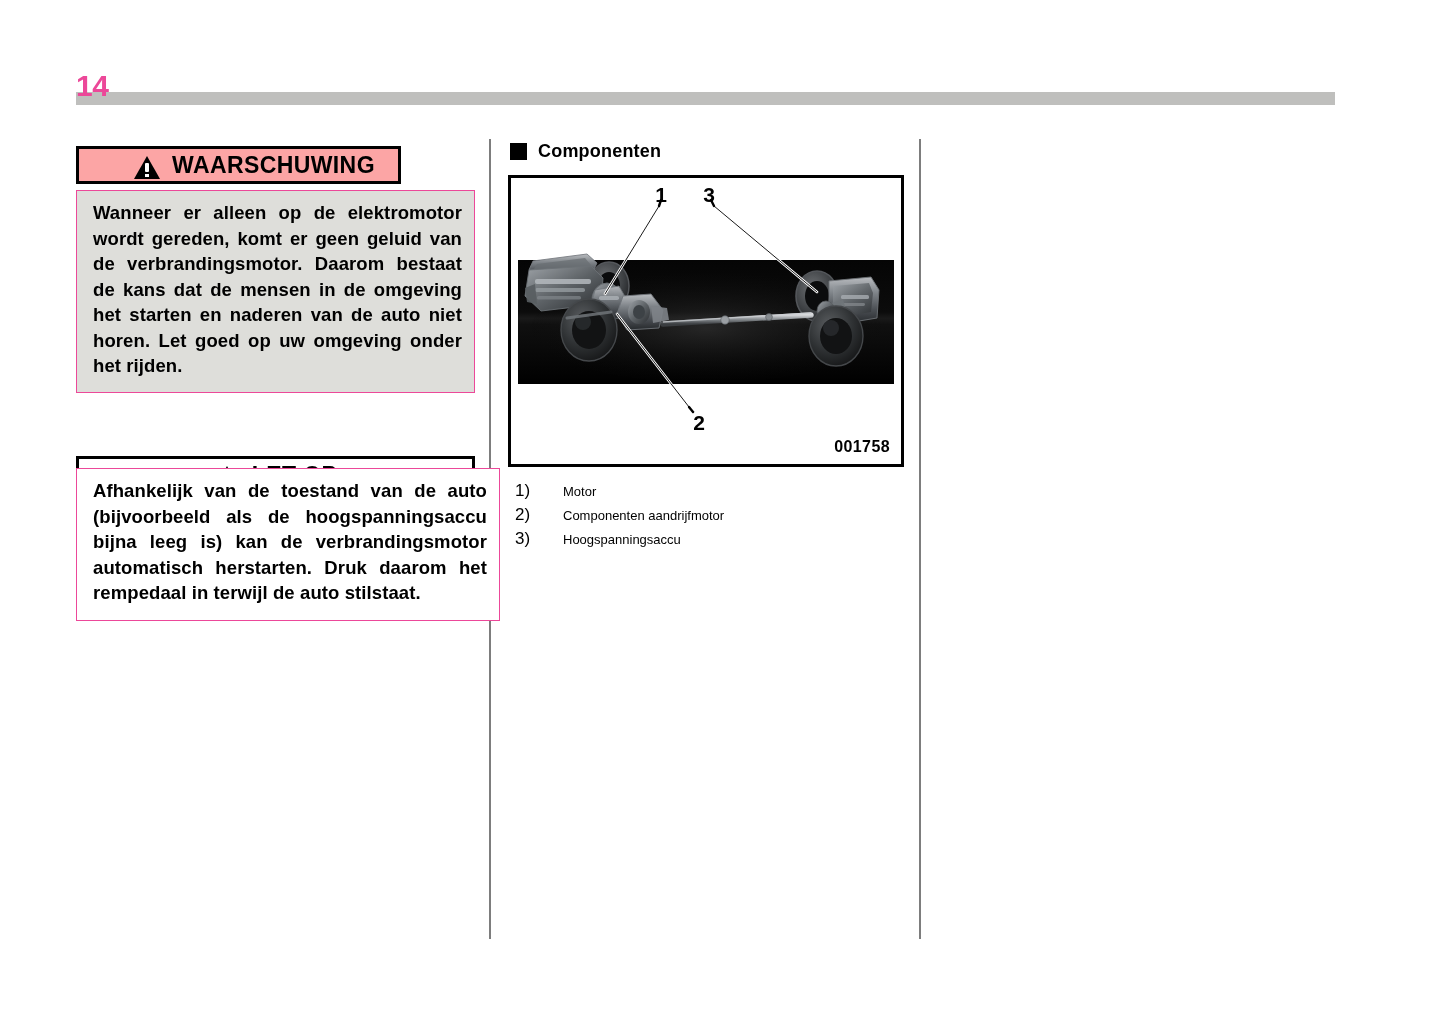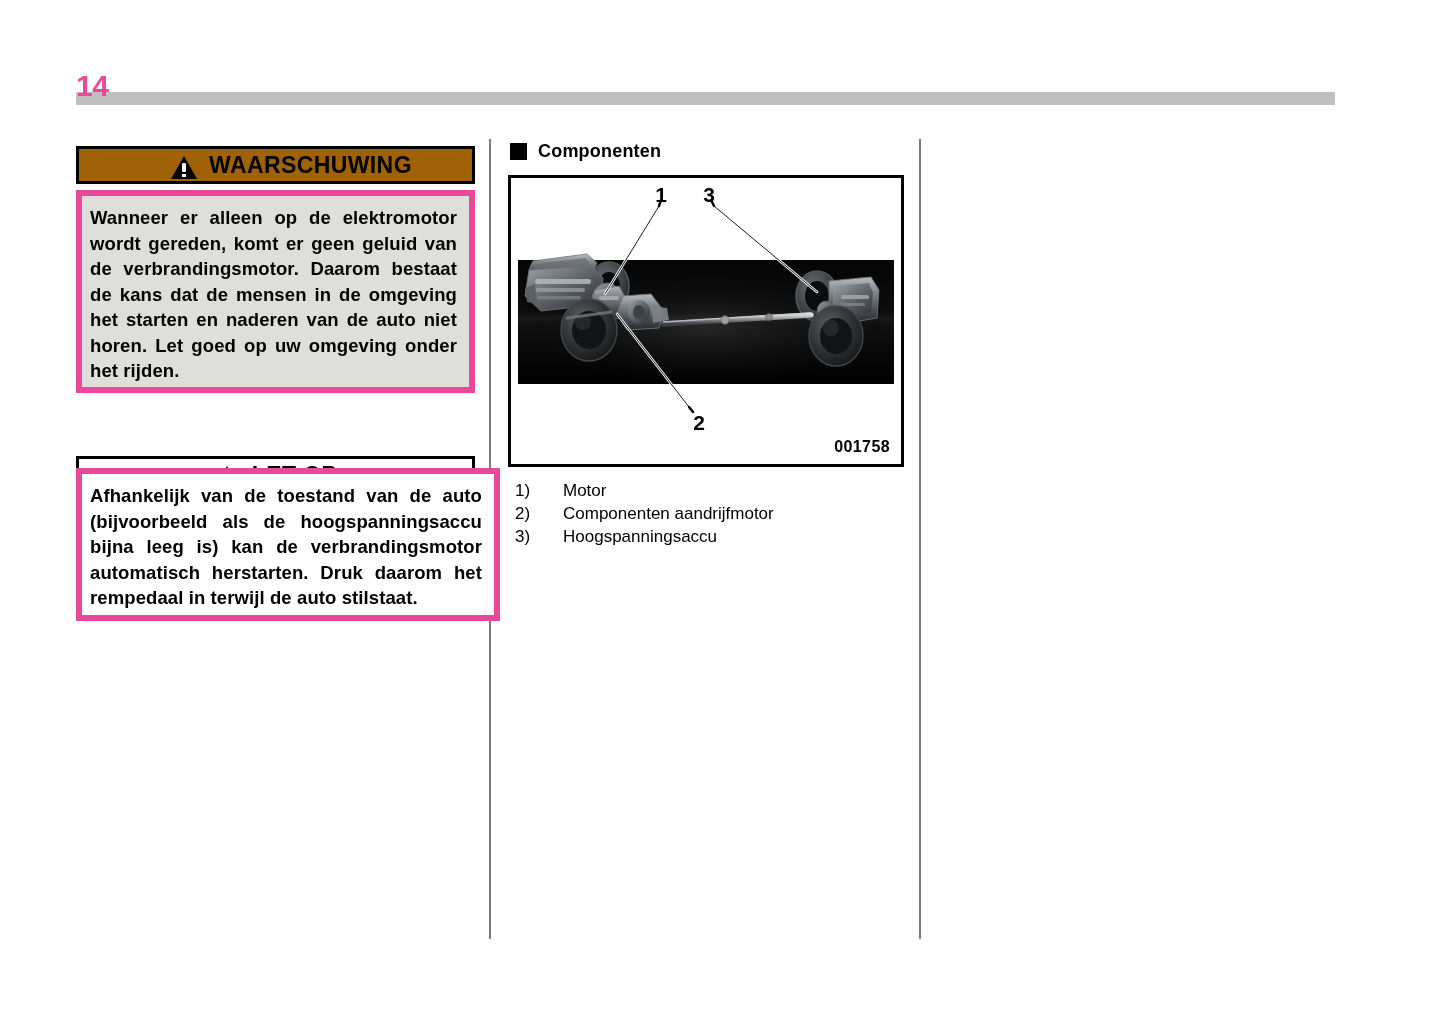--- a/index.html
+++ b/index.html
@@ -94,38 +94,38 @@
     left: -2px;
     top: 18px;
     width: 4px;
     height: 3px;
     background: #ffffff;
   }
 
   .alert-body {
     position: absolute;
     box-sizing: border-box;
-    border: 6px solid #ec4899;
-    padding: 9px 12px 8px 8px;
+    border: 1px solid #ec4899;
+    padding: 9px 12px 8px 16px;
   }
   .alert-body p {
     margin: 0;
     font-size: 18.5px;
     font-weight: bold;
     line-height: 25.5px;
     text-align: justify;
     text-align-last: left;
     letter-spacing: 0.1px;
     hyphens: manual;
   }
 
   
   #warning-head {
-    left: 76px; top: 146px; width: 399px; height: 38px;
-    background: #a16207;
+    left: 76px; top: 146px; width: 325px; height: 38px;
+    background: #fca5a5;
     padding-left: 32px;
   }
   #warning-body {
     left: 76px; top: 190px; width: 399px; height: 203px;
     background: #dededa;
   }
 
   
   #caution-head {
     left: 76px; top: 424px; width: 399px; height: 38px;
@@ -196,21 +196,21 @@
     align-items: baseline;
     margin-bottom: 0px;
   }
   #component-list .list-num {
     width: 48px;
     flex: 0 0 auto;
     font-size: 17px;
     line-height: 23px;
   }
   #component-list .list-label {
-    font-size: 17px;
+    font-size: 13px;
     line-height: 23px;
   }
 </style>
 </head>
 <body>
 
 <div id="page">
 
   <div id="header-rule"></div>
   <div id="page-number">14</div>

